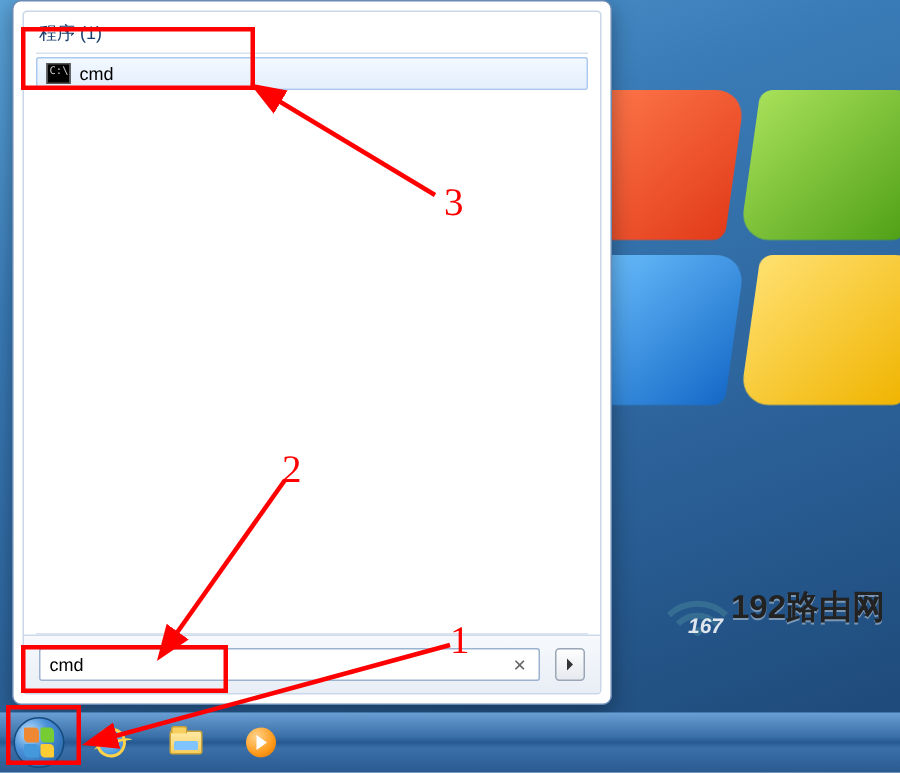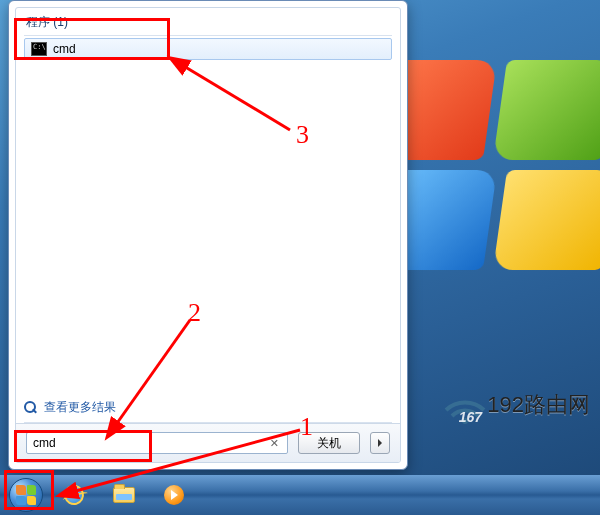--- a/index.html
+++ b/index.html
@@ -38,21 +38,21 @@
   .flag.red { background: linear-gradient(135deg,#ff7a4d,#e23b1a); left:0; top:0; }
   .flag.green { background: linear-gradient(135deg,#a8e05a,#4fa016); left:120px; top:0; }
   .flag.blue { background: linear-gradient(135deg,#6fc3ff,#1569c7); left:0; top:110px; }
   .flag.yellow { background: linear-gradient(135deg,#ffe070,#f0b400); left:120px; top:110px; }
 
   .watermark {
     position: absolute;
     right: 10px;
     bottom: 55px;
     color: #222;
-    font-weight: 400;
+    font-weight: 700;
     font-size: 22px;
     text-shadow: 0 1px 0 rgba(255,255,255,.4);
   }
   .wifi-icon {
     position: absolute;
     right: 110px;
     bottom: 48px;
     opacity: .45;
   }
   .wifi-num {
@@ -336,32 +336,27 @@
   <div class="start-inner">
     <div class="section-header">程序 (1)</div>
     <div class="divider"></div>
     <div class="result-row">
       <div class="cmd-ico"></div>
       <div class="result-label">cmd</div>
     </div>
 
     <div class="spacer"></div>
 
-    <div class="more-row">
-      <span class="search-glyph"></span>
-      <span>查看更多结果</span>
-    </div>
     <div class="divider"></div>
 
     <div class="bottom-bar">
       <div class="search-box">
         <input type="text" value="cmd" style="">
         <span class="clear-x">✕</span>
       </div>
-      <button class="shutdown-btn">关机</button>
       <div class="shutdown-arrow"></div>
     </div>
   </div>
 </div>
 
 <div class="taskbar">
   <div class="start-orb">
     <div class="orb-circle">
       <span class="r"></span>
         <span class="g"></span>

